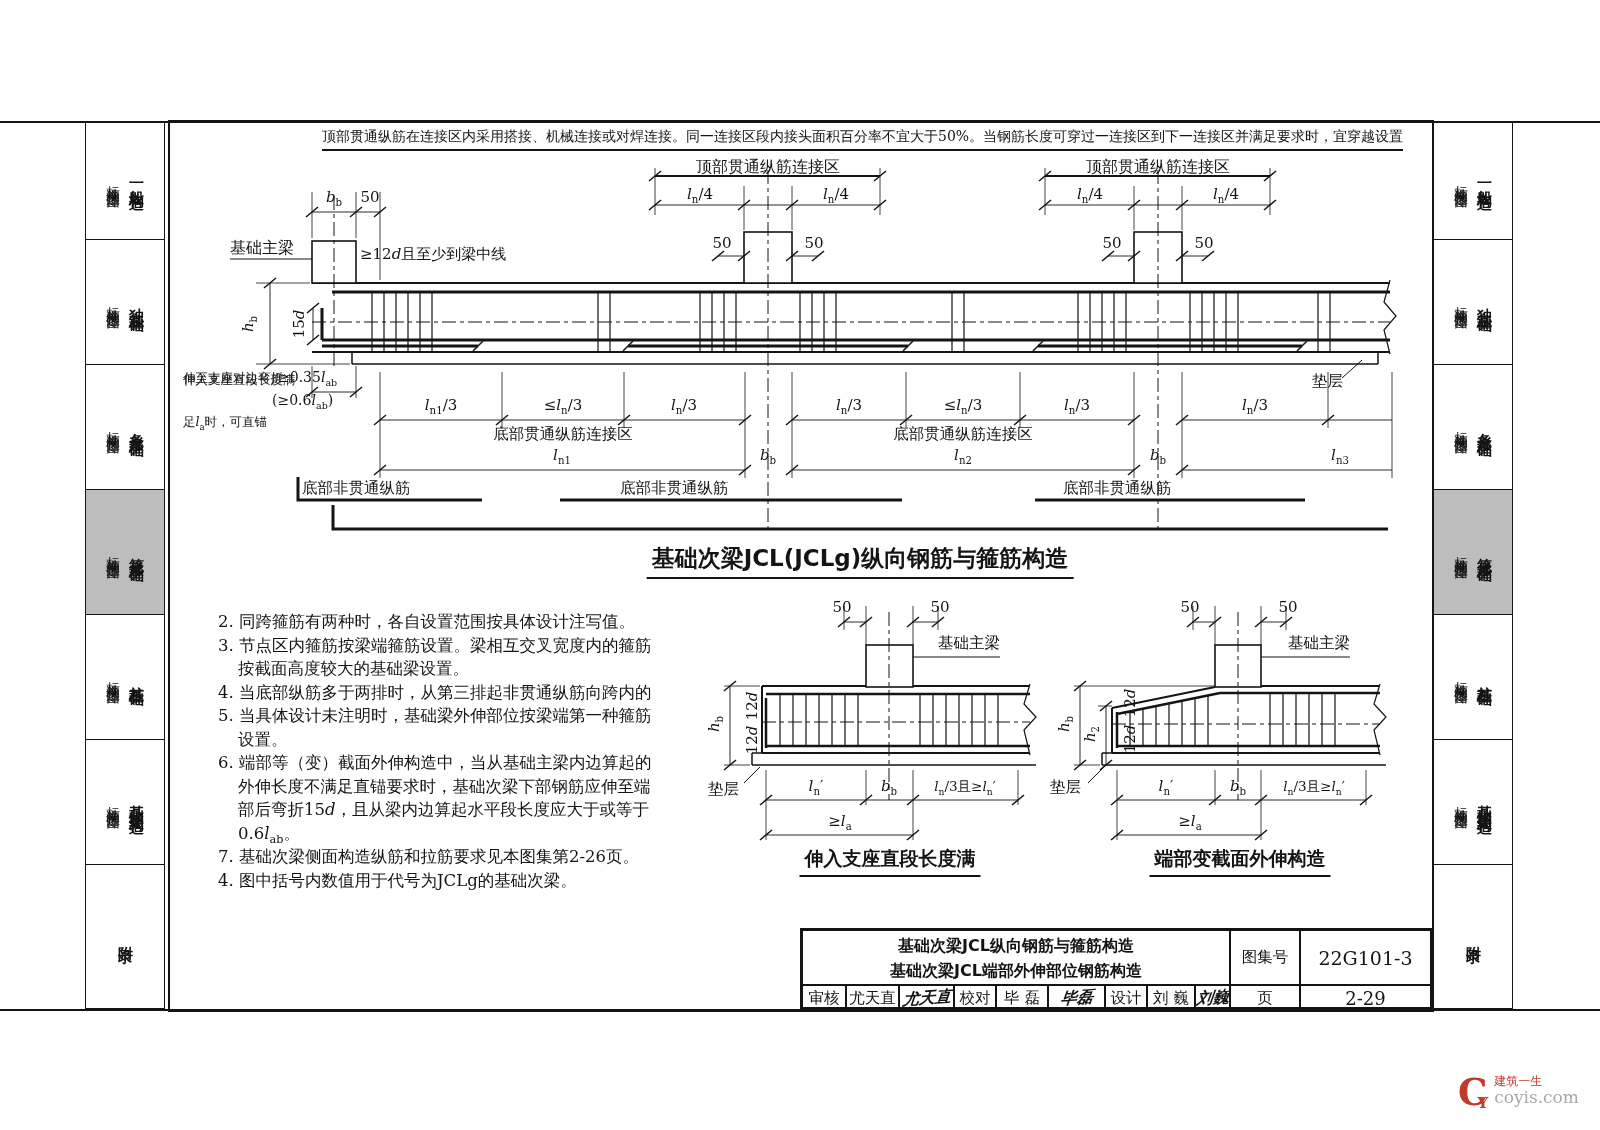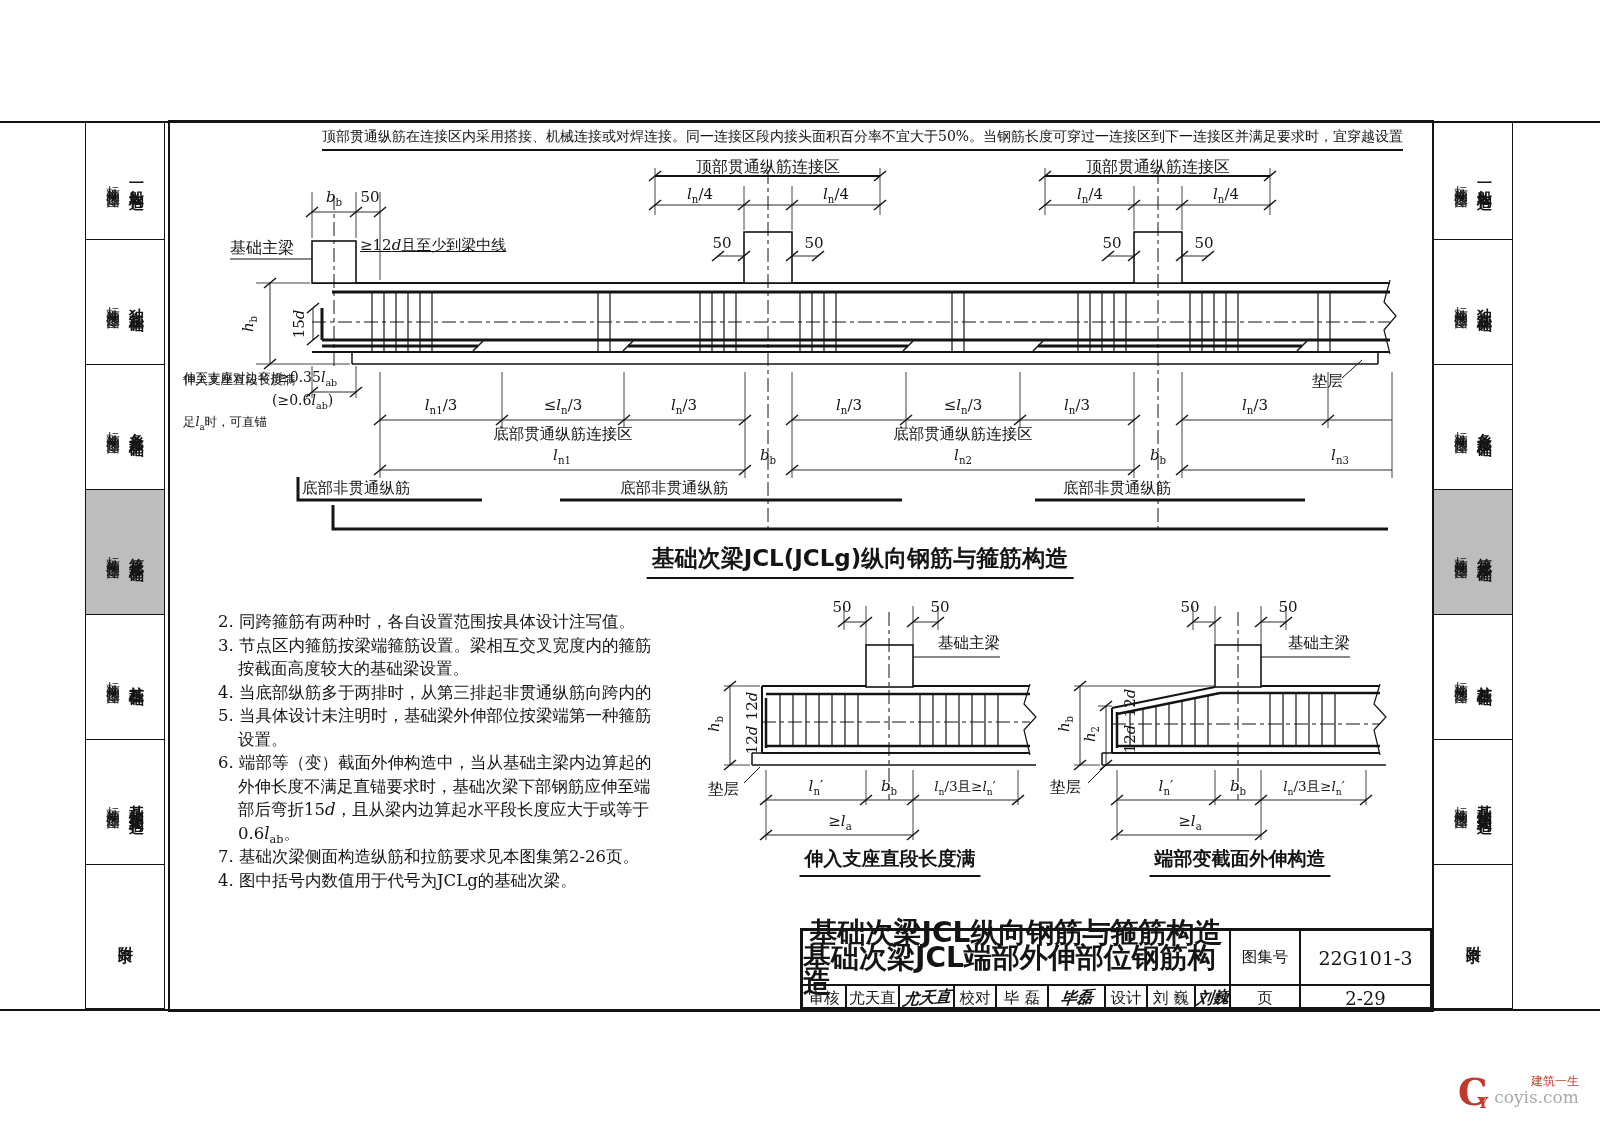--- a/index.html
+++ b/index.html
@@ -39,29 +39,29 @@
   #notes .i2{padding-left:53px;}
   
   #tblock{position:absolute;left:800px;top:928px;width:633px;height:82px;
           box-sizing:border-box;border:3px solid #141414;
           font-family:"DejaVu Sans",sans-serif;}
   #tb-top{display:flex;height:55px;box-sizing:border-box;border-bottom:2px solid #141414;}
   #tb-bot{display:flex;height:25px;}
   .tb-cell{box-sizing:border-box;border-right:2px solid #141414;display:flex;
            align-items:center;justify-content:center;font-size:15.5px;}
   .tb-cell.last{border-right:none;}
-  #tb-title{flex-direction:column;line-height:25px;font-size:28px;font-weight:bold;}
+  #tb-title{flex-direction:column;line-height:25px;font-size:16px;font-weight:bold;}
   .sig{font-family:"DejaVu Serif",serif;font-style:italic;font-weight:bold;
        transform:skewX(-10deg) rotate(-4deg);font-size:16px;}
   
   #wm{position:absolute;left:1458px;top:1074px;display:flex;align-items:flex-start;}
   .wm-c{color:#c0392b;font-size:37px;font-weight:bold;line-height:36px;font-family:"DejaVu Serif",serif;}
   .wm-y{color:#c0392b;font-size:15px;font-weight:bold;margin:20px 4px 0 -10px;font-family:"DejaVu Serif",serif;}
   .wm-col{display:flex;flex-direction:column;margin-left:2px;}
-  .wm-brand{color:#c0392b;font-size:12px;line-height:14px;font-family:"DejaVu Sans",sans-serif;text-align:right;}
+  .wm-brand{color:#c0392b;font-size:12px;line-height:14px;font-family:"DejaVu Sans",sans-serif;}
   .wm-domain{color:#a9a9a9;font-size:17px;line-height:19px;font-family:"DejaVu Serif",serif;}
 </style>
 </head>
 <body>
 
 <div id="page">
 
   <div class="rule" style="left:0;top:121px;width:1600px;height:1.5px;"></div>
   <div class="rule" style="left:0;top:1009px;width:1600px;height:1.5px;"></div>
 
@@ -322,21 +322,21 @@
   <div class="lb c dim" style="left:836px;top:185px;"><i>l</i><sub>n</sub>/4</div>
   <div class="lb c dim" style="left:1090px;top:185px;"><i>l</i><sub>n</sub>/4</div>
   <div class="lb c dim" style="left:1226px;top:185px;"><i>l</i><sub>n</sub>/4</div>
   <div class="lb c dim" style="left:334px;top:188px;"><i>b</i><sub>b</sub></div>
   <div class="lb c dim" style="left:370px;top:188px;">50</div>
   <div class="lb c dim" style="left:722px;top:234px;">50</div>
   <div class="lb c dim" style="left:814px;top:234px;">50</div>
   <div class="lb c dim" style="left:1112px;top:234px;">50</div>
   <div class="lb c dim" style="left:1204px;top:234px;">50</div>
   <div class="lb zh" style="left:230px;top:238px;font-size:16px;">基础主梁</div>
-  <div class="lb" style="left:360px;top:236px;font-size:15px;text-decoration:underline;">≥12<i>d</i>且至少到梁中线</div>
+  <div class="lb" style="left:360px;top:245px;font-size:15px;">≥12<i>d</i>且至少到梁中线</div>
   <div class="lb rot dim" style="left:248px;top:324px;"><i>h</i><sub>b</sub></div>
   <div class="lb rot dim" style="left:299px;top:324px;">15<i>d</i></div>
   <div class="lb dim" style="left:278px;top:369px;font-size:14px;">≥0.35<i>l</i><sub>ab</sub></div>
   <div class="lb dim" style="left:272px;top:392px;font-size:14px;">(≥0.6<i>l</i><sub>ab</sub>)</div>
   <div class="lb" style="left:183px;top:370px;font-size:12.5px;">伸至支座对边弯折</div>
   <div class="lb" style="left:183px;top:372px;font-size:12.5px;">伸入支座直段长度满</div>
   <div class="lb" style="left:183px;top:414px;font-size:12.5px;">足<i>l</i><sub>a</sub>时，可直锚</div>
   <div class="lb zh" style="left:1312px;top:371px;">垫层</div>
 
   <div class="lb c dim" style="left:441px;top:396px;"><i>l</i><sub>n1</sub>/3</div>

